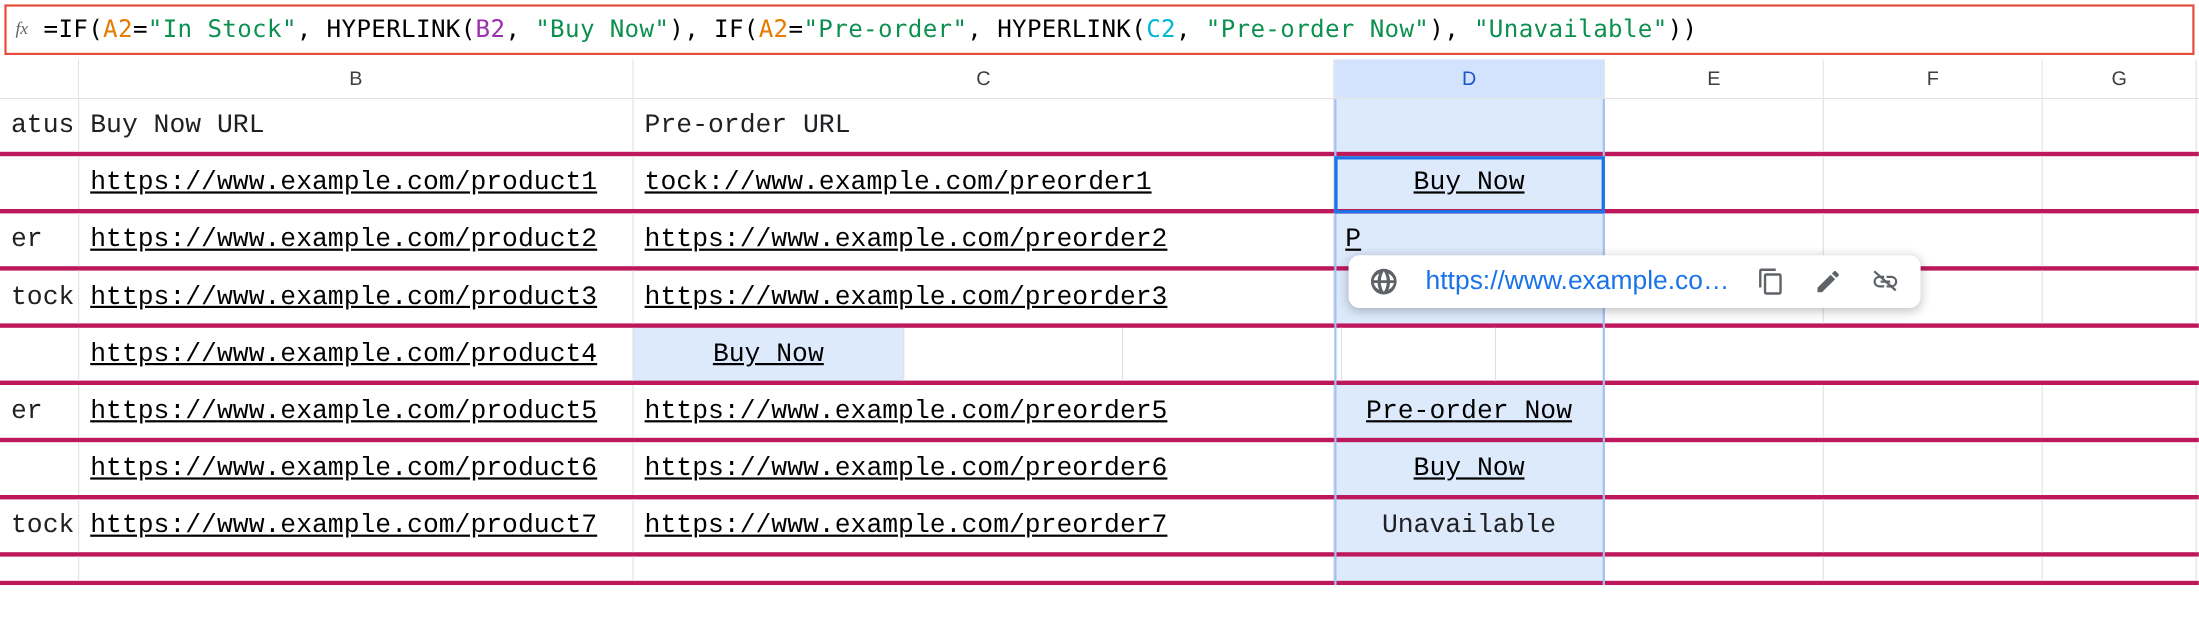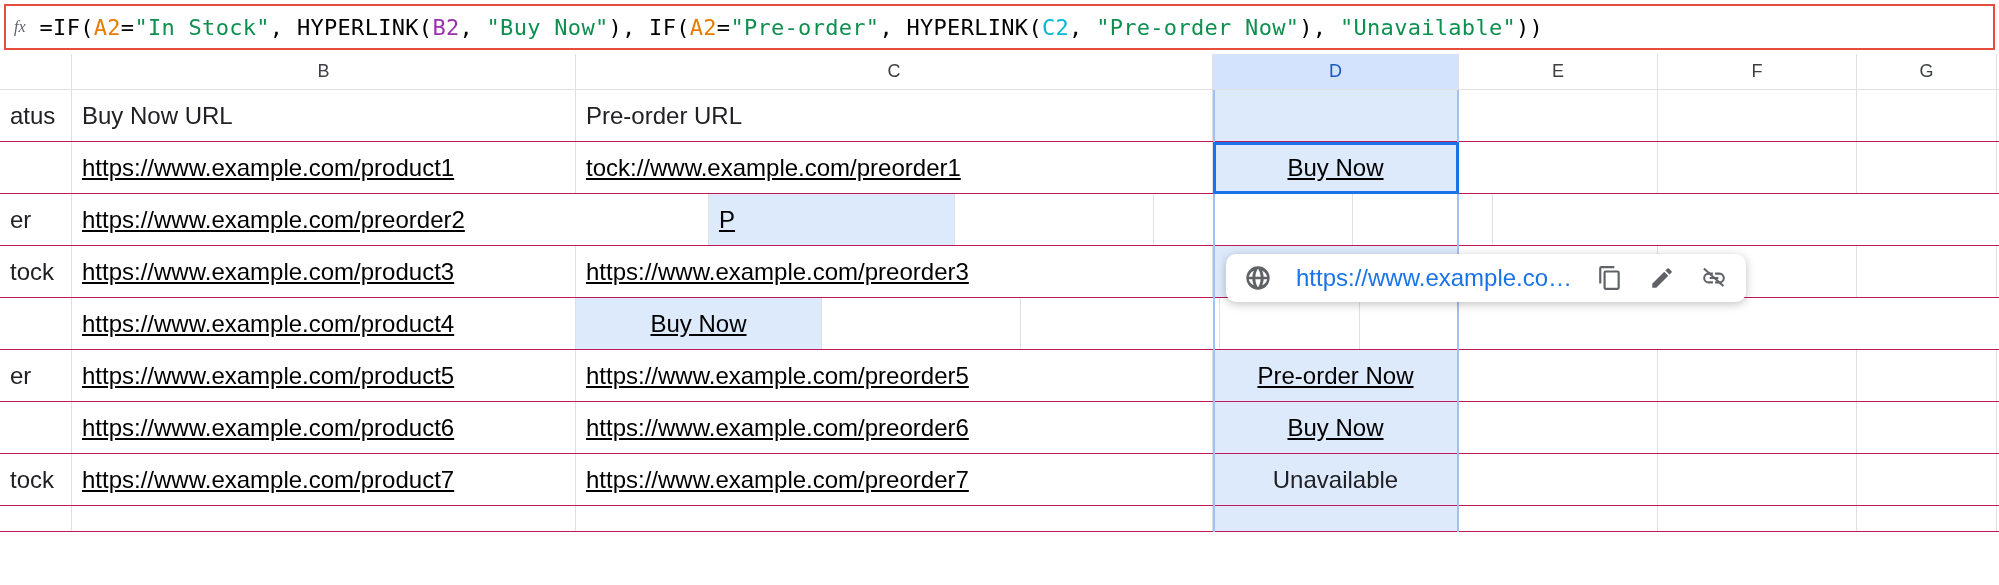--- a/index.html
+++ b/index.html
@@ -62,21 +62,22 @@
   }
   .col-header.active {
     background: #d3e3fd;
     color: #1a56c7;
     font-weight: 500;
   }
 
   .row {
     display: flex;
     height: 52px;
-    border-bottom: 1px solid #be185d;
+    border-bottom: 4px solid #be185d;
+    font-family: Liberation Mono, monospace;
   }
   .cell {
     border-right: 1px solid #e0e0e0;
     padding: 0 10px;
     display: flex;
     align-items: center;
     font-size: 24px;
     overflow: hidden;
     white-space: nowrap;
   }
@@ -201,20 +202,21 @@
         <div class="cell col-A"></div>
         <div class="cell col-B link">https://www.example.com/product1</div>
         <div class="cell col-C link">tock://www.example.com/preorder1</div>
         <div class="cell col-D result-col result-link">Buy Now</div>
         <div class="cell col-E"></div>
         <div class="cell col-F"></div>
         <div class="cell col-G"></div>
       </div>
       <div class="row">
         <div class="cell col-A">er</div>
+        <div class="cell col-B link">https://www.example.com/product2</div>
         <div class="cell col-C link">https://www.example.com/preorder2</div>
         <div class="cell col-D result-col result-link" style="justify-content: flex-start; text-decoration: underline;">P</div>
         <div class="cell col-E"></div>
         <div class="cell col-F"></div>
         <div class="cell col-G"></div>
       </div>
       <div class="row">
         <div class="cell col-A">tock</div>
         <div class="cell col-B link">https://www.example.com/product3</div>
         <div class="cell col-C link">https://www.example.com/preorder3</div>
@@ -267,21 +269,21 @@
     <div class="cell col-D result-col result-link"></div>
     <div class="cell col-E"></div>
     <div class="cell col-F"></div>
     <div class="cell col-G"></div>
   </div>
 
   <div class="active-cell-frame" style="left:1213px; top:88px; width:246px; height:52px;"></div>
 
   <div class="range-frame" style="left:1213px; top:36px; width:246px; height:480px;"></div>
 
-  <div class="link-tooltip" style="left:1226px; top:200px;">
+  <div class="link-tooltip" style="left:1226px; top:178px;">
     <span class="tool-icon globe-icon">
       <svg viewBox="0 0 24 24">
           <path d="M12 2a10 10 0 100 20 10 10 0 000-20zm7.9 9h-3.03a16 16 0 00-1.3-5.3A8.03 8.03 0 0119.9 11zM12 4c.9 1.2 2 3.5 2.3 7H9.7C10 7.5 11.1 5.2 12 4zM4.1 13h3.03c.2 2 .66 3.9 1.3 5.3A8.03 8.03 0 014.1 13zm3.03-2H4.1a8.03 8.03 0 014.33-5.3A16 16 0 007.13 11zM12 20c-.9-1.2-2-3.5-2.3-7h4.6c-.3 3.5-1.4 5.8-2.3 7zm3.57-1.7c.64-1.4 1.1-3.3 1.3-5.3h3.03a8.03 8.03 0 01-4.33 5.3z"></path>
         </svg>
     </span>
     <span class="url">https://www.example.co…</span>
     <span class="tool-icon">
       <svg viewBox="0 0 24 24">
           <path d="M16 1H4a2 2 0 00-2 2v14h2V3h12V1zm3 4H8a2 2 0 00-2 2v14a2 2 0 002 2h11a2 2 0 002-2V7a2 2 0 00-2-2zm0 16H8V7h11v14z"></path>
         </svg>

